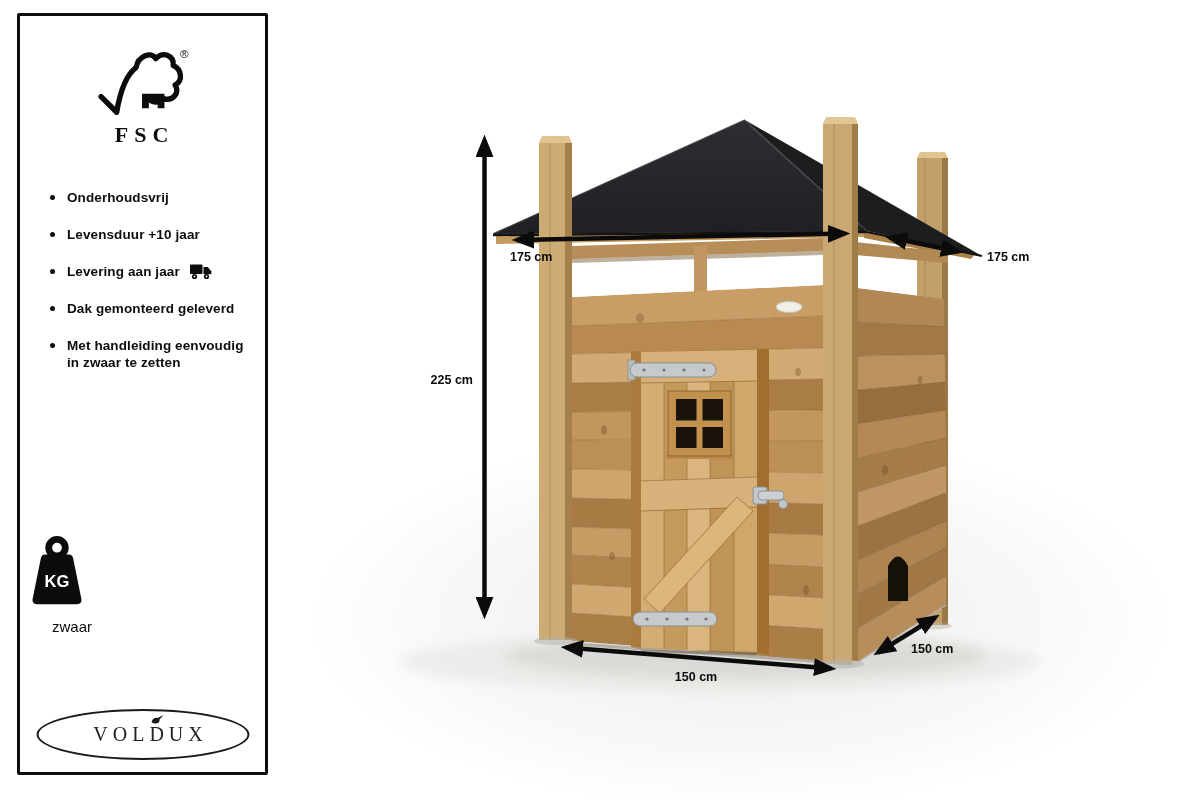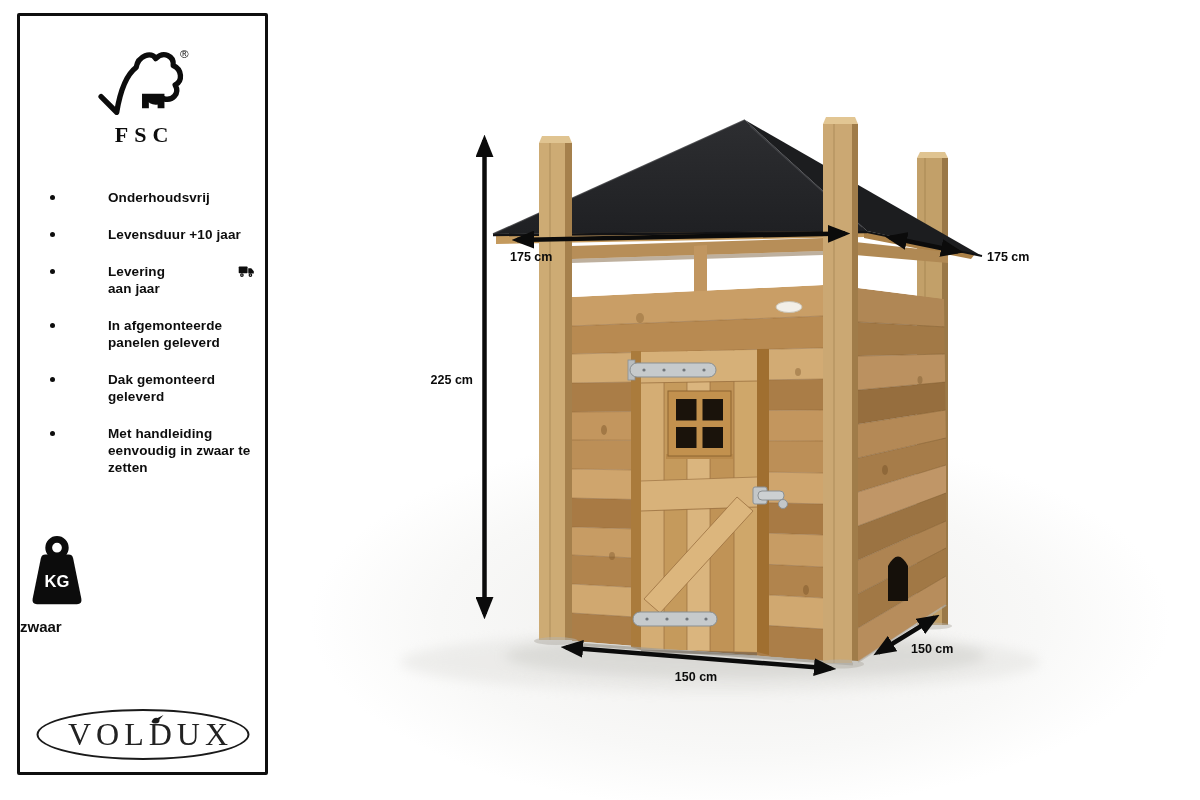--- a/index.html
+++ b/index.html
@@ -7,31 +7,31 @@
        font-family:"Liberation Sans",sans-serif;color:#0d0d0d;}
 
   
   .sidebar{position:absolute;left:17px;top:13px;width:245px;height:756px;
            border:3px solid #0f0f0f;border-radius:2px;background:#fff;}
   .fsc-block{position:absolute;top:28px;left:0;width:100%;text-align:center;}
   .fsc-word{font-family:"Liberation Serif",serif;font-size:22px;letter-spacing:6px;
             font-weight:600;margin-top:-4px;margin-left:4px;}
   .features{position:absolute;top:173px;left:30px;margin:0;padding:0;list-style:none;width:205px;}
   .features li{display:flex;align-items:flex-start;margin-bottom:20px;
-               font-size:13.5px;font-weight:bold;line-height:17px;letter-spacing:.1px;gap:41px;}
+               font-size:13.5px;font-weight:bold;line-height:17px;letter-spacing:.1px;}
   .dot{flex:0 0 5px;width:5px;height:5px;border-radius:50%;background:#0d0d0d;
        margin:6px 12px 0 0;}
   .ftext{width:186px;}
   .truck{display:inline-block;vertical-align:-3px;margin-left:9px;}
   .weight-block{position:absolute;top:520px;left:0;width:100%;text-align:left;}
-  .zwaar{font-size:15px;font-weight:bold;margin-top:2px;}
+  .zwaar{font-size:15px;font-weight:normal;margin-top:2px;padding-left:32px;}
   .brand-oval{position:absolute;top:693px;left:50%;transform:translateX(-50%);
               width:209px;height:47px;border:2.5px solid #1a1a1a;border-radius:50%;
               display:flex;align-items:center;justify-content:center;}
-  .brand-name{font-family:"Liberation Serif",serif;font-size:32px;letter-spacing:5px;
+  .brand-name{font-family:"Liberation Serif",serif;font-size:20px;letter-spacing:5px;
               color:#222;margin-left:16px;}
   .bird{position:absolute;top:4px;left:112px;}
 
   
   .photo{position:absolute;left:0;top:0;width:1200px;height:800px;}
   svg text.dim{font-family:"Liberation Sans",sans-serif;font-size:12.5px;
                font-weight:bold;fill:#0b0b0b;}
 </style>
 </head>
 <body>
@@ -64,24 +64,20 @@
       <svg class="truck" width="24" height="17" viewBox="0 0 24 17">
         <g fill="#0d0d0d">
           <rect x="1" y="1.5" width="12.5" height="9.5" rx="1"></rect>
           <path d="M14.5,4 h4.2 l3.6,4.2 v3 h-7.8 z"></path>
           <circle cx="5.5" cy="13.5" r="2.6"></circle>
           <circle cx="17.5" cy="13.5" r="2.6"></circle>
         </g>
         <circle cx="5.5" cy="13.5" r="0.9" fill="#fff"></circle>
         <circle cx="17.5" cy="13.5" r="0.9" fill="#fff"></circle>
       </svg>
-    </li>
-    <li>
-      <span class="dot"></span>
-      <span class="ftext">In afgemonteerde panelen geleverd</span>
     </li>
     <li>
       <span class="dot"></span>
       <span class="ftext">Dak gemonteerd geleverd</span>
     </li>
     <li>
       <span class="dot"></span>
       <span class="ftext">Met handleiding eenvoudig in zwaar te zetten</span>
     </li>
   </ul>

